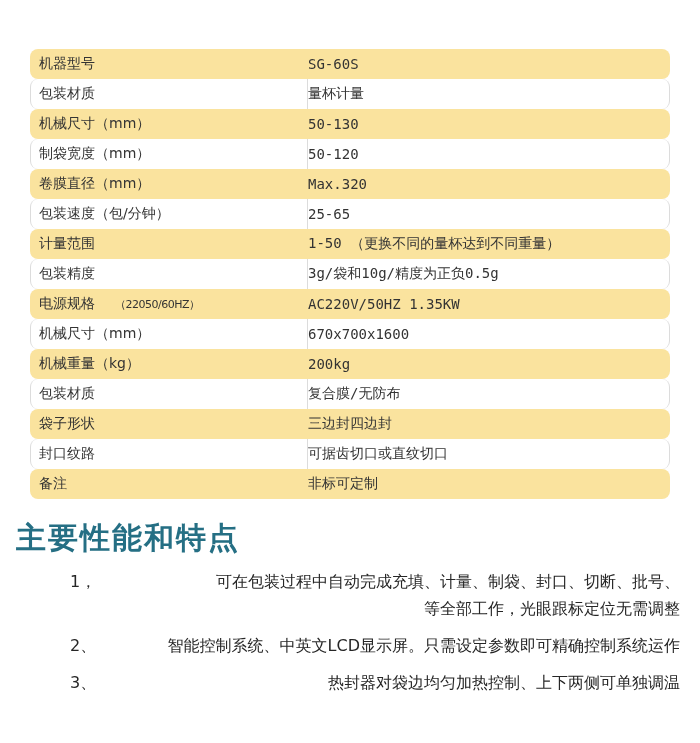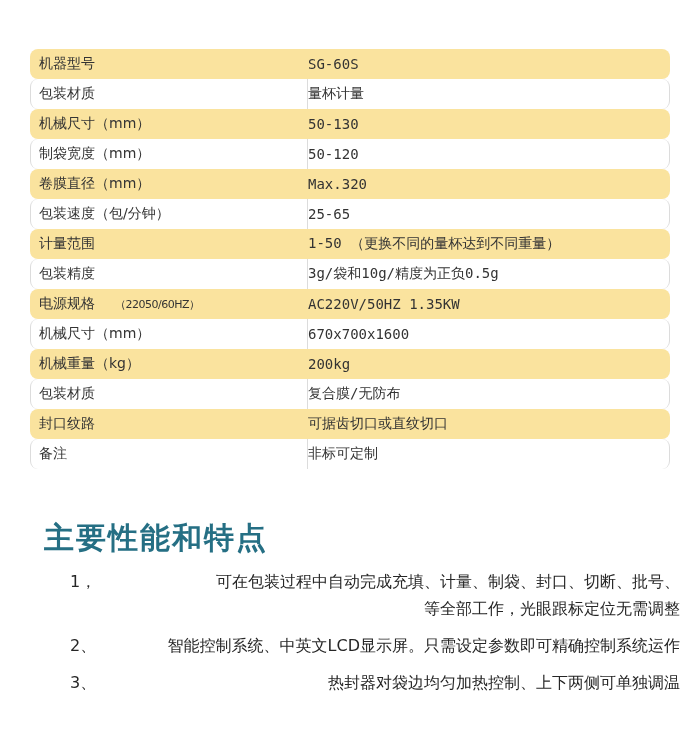--- a/index.html
+++ b/index.html
@@ -67,21 +67,21 @@
     flex: 1;
     text-align: left;
     font-family: "DejaVu Sans Mono", "DejaVu Sans", monospace;
     font-size: 14px;
     white-space: nowrap;
   }
 
   
   .features-heading {
     position: absolute;
-    left: 44px;
+    left: 16px;
     top: 517px;
     font-size: 30px;
     line-height: 42px;
     font-weight: 700;
     letter-spacing: 2px;
     color: var(--heading-teal);
   }
   .features-list {
     position: absolute;
     left: 70px;
@@ -185,20 +185,27 @@
   </div>
   <div class="spec-row">
     <div class="spec-label">
         <span>包装材质</span>
         <span class="spec-label-note"></span>
       </div>
     <div class="spec-value">复合膜/无防布</div>
   </div>
   <div class="spec-row">
     <div class="spec-label">
+        <span>袋子形状</span>
+        <span class="spec-label-note"></span>
+      </div>
+    <div class="spec-value">三边封四边封</div>
+  </div>
+  <div class="spec-row">
+    <div class="spec-label">
         <span>封口纹路</span>
         <span class="spec-label-note"></span>
       </div>
     <div class="spec-value">可据齿切口或直纹切口</div>
   </div>
   <div class="spec-row">
     <div class="spec-label">
         <span>备注</span>
         <span class="spec-label-note"></span>
       </div>

